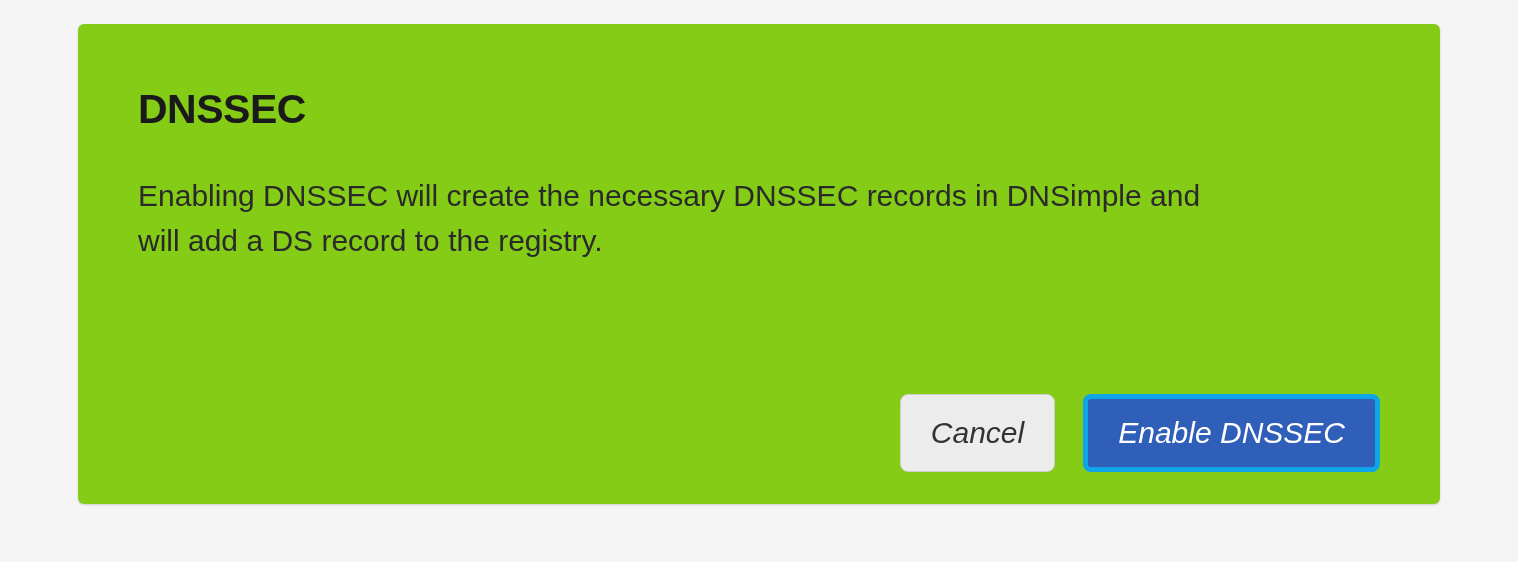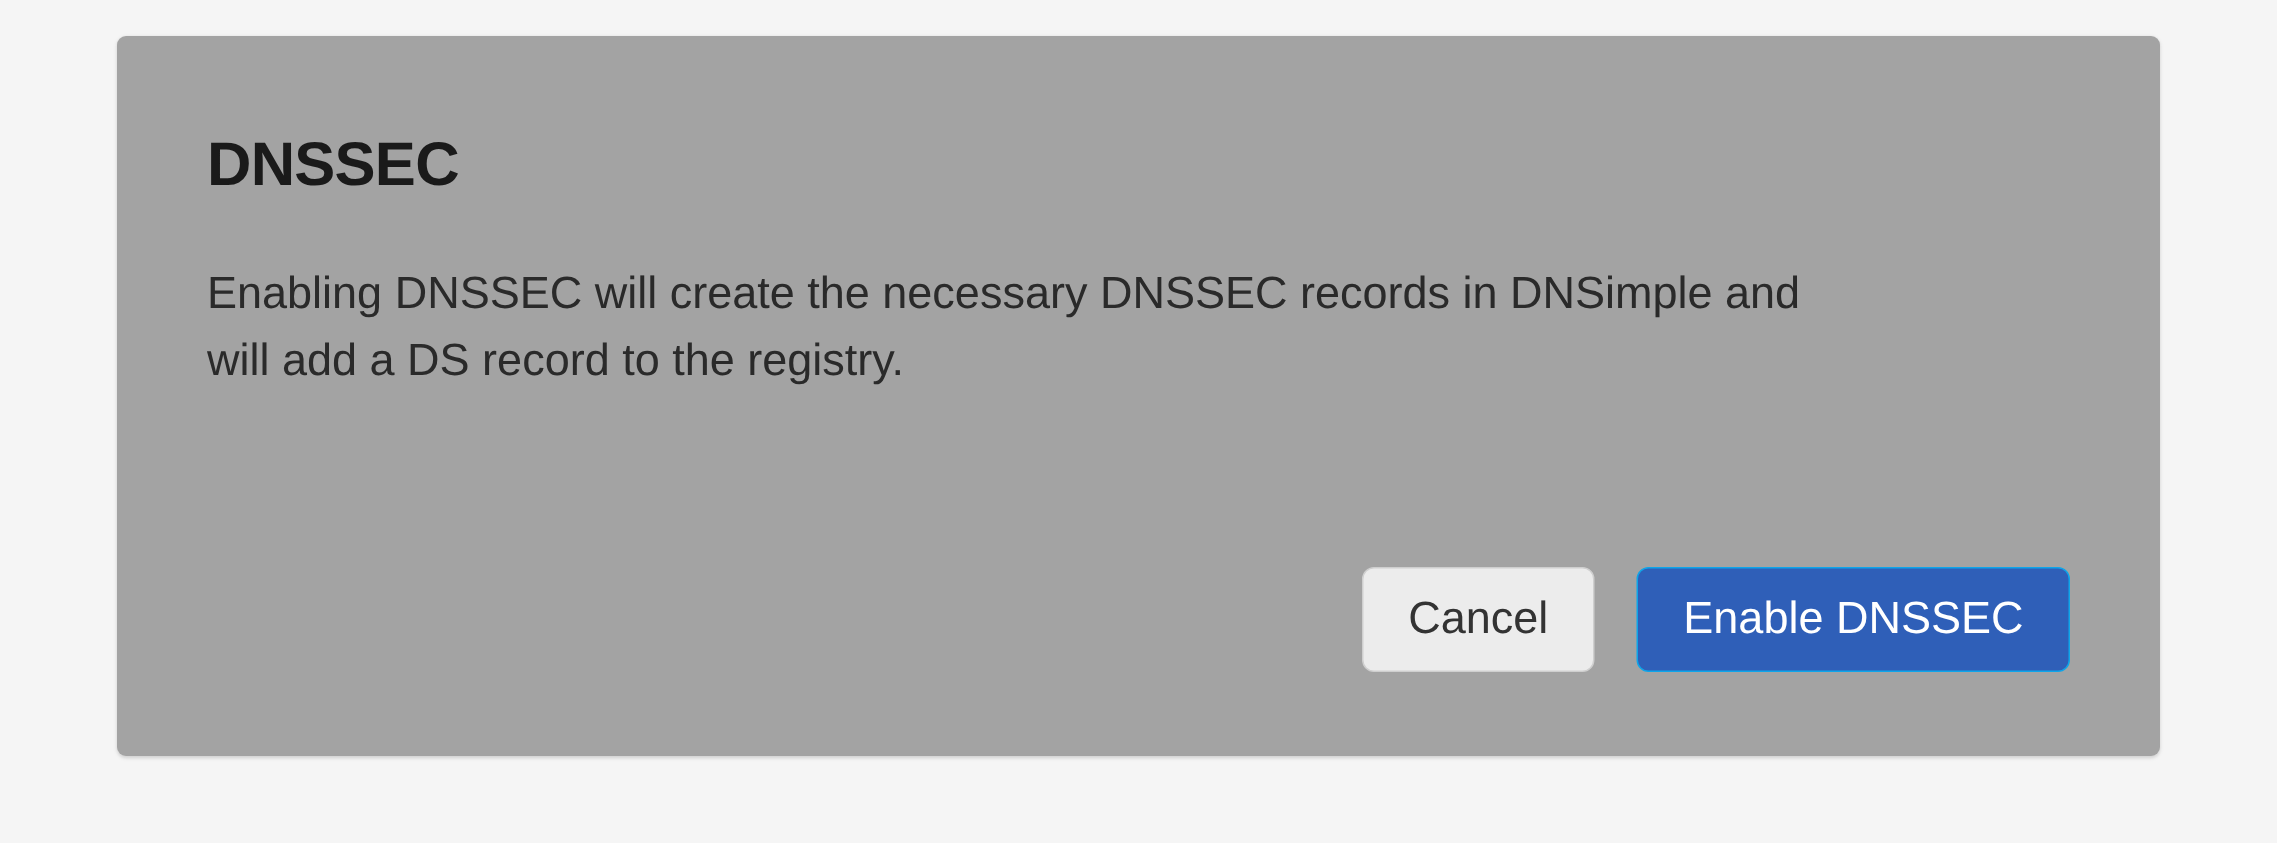--- a/index.html
+++ b/index.html
@@ -8,24 +8,24 @@
       box-sizing: border-box;
     }
     body {
       font-family: -apple-system, BlinkMacSystemFont, "Segoe UI", Helvetica, Arial, sans-serif;
       background-color: #f5f5f5;
       width: 1518px;
       height: 562px;
       padding: 24px 78px;
     }
     .card {
-      background-color: #a3a3a3;
+      background-color: #84cc16;
       border-radius: 6px;
       box-shadow: 0 1px 3px rgba(0,0,0,0.1), 0 1px 2px rgba(0,0,0,0.06);
-      padding: 62px 60px 56px 60px;
+      padding: 62px 60px 32px 60px;
       height: 480px;
       display: flex;
       flex-direction: column;
     }
     .title {
       font-size: 41px;
       font-weight: 700;
       color: #1a1a1a;
       margin-bottom: 28px;
       letter-spacing: -0.5px;
@@ -44,29 +44,30 @@
       justify-content: flex-end;
       gap: 28px;
     }
     .btn {
       font-size: 30px;
       padding: 16px 30px;
       border-radius: 8px;
       cursor: pointer;
       font-family: inherit;
       line-height: 1.2;
+      font-style: italic;
     }
     .btn-cancel {
       background-color: #ececec;
       border: 1px solid #cfcfcf;
       color: #333333;
     }
     .btn-primary {
       background-color: #2f5fb8;
-      border: 1px solid #0ea5e9;
+      border: 5px solid #0ea5e9;
       color: #ffffff;
     }
   </style>
 </head>
 <body>
 
 <div class="card">
   <h1 class="title">DNSSEC</h1>
   <p class="description">Enabling DNSSEC will create the necessary DNSSEC records in DNSimple and will add a DS record to the registry.</p>
   <div class="button-row">

